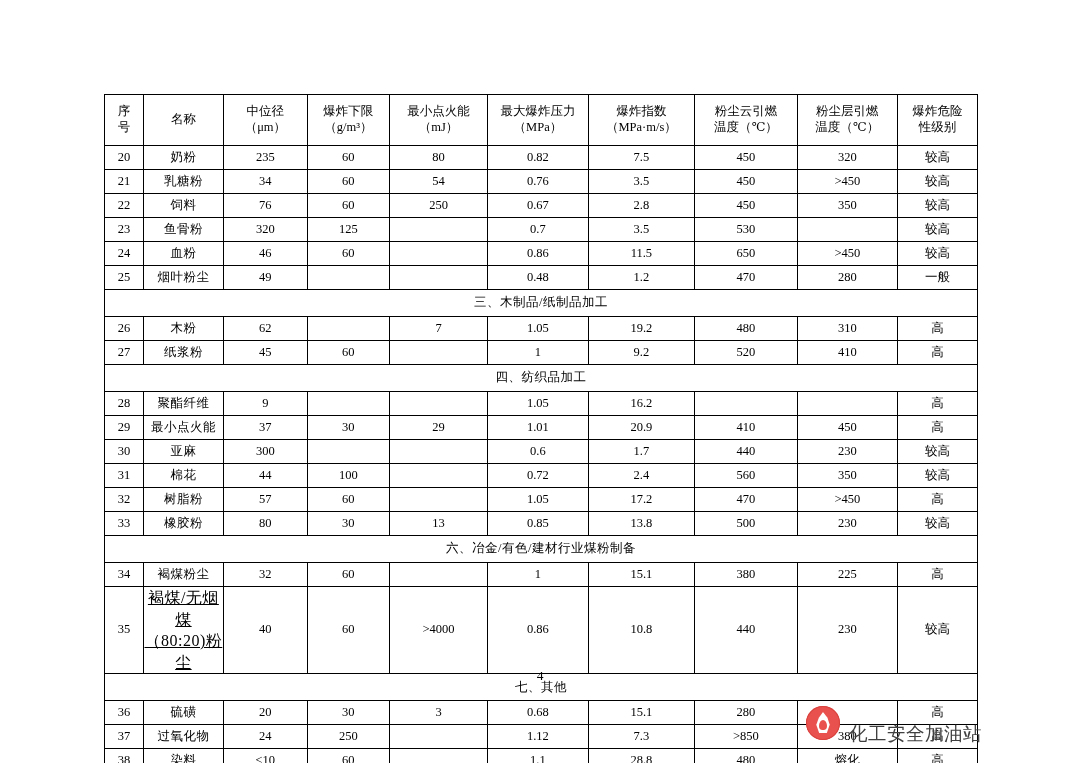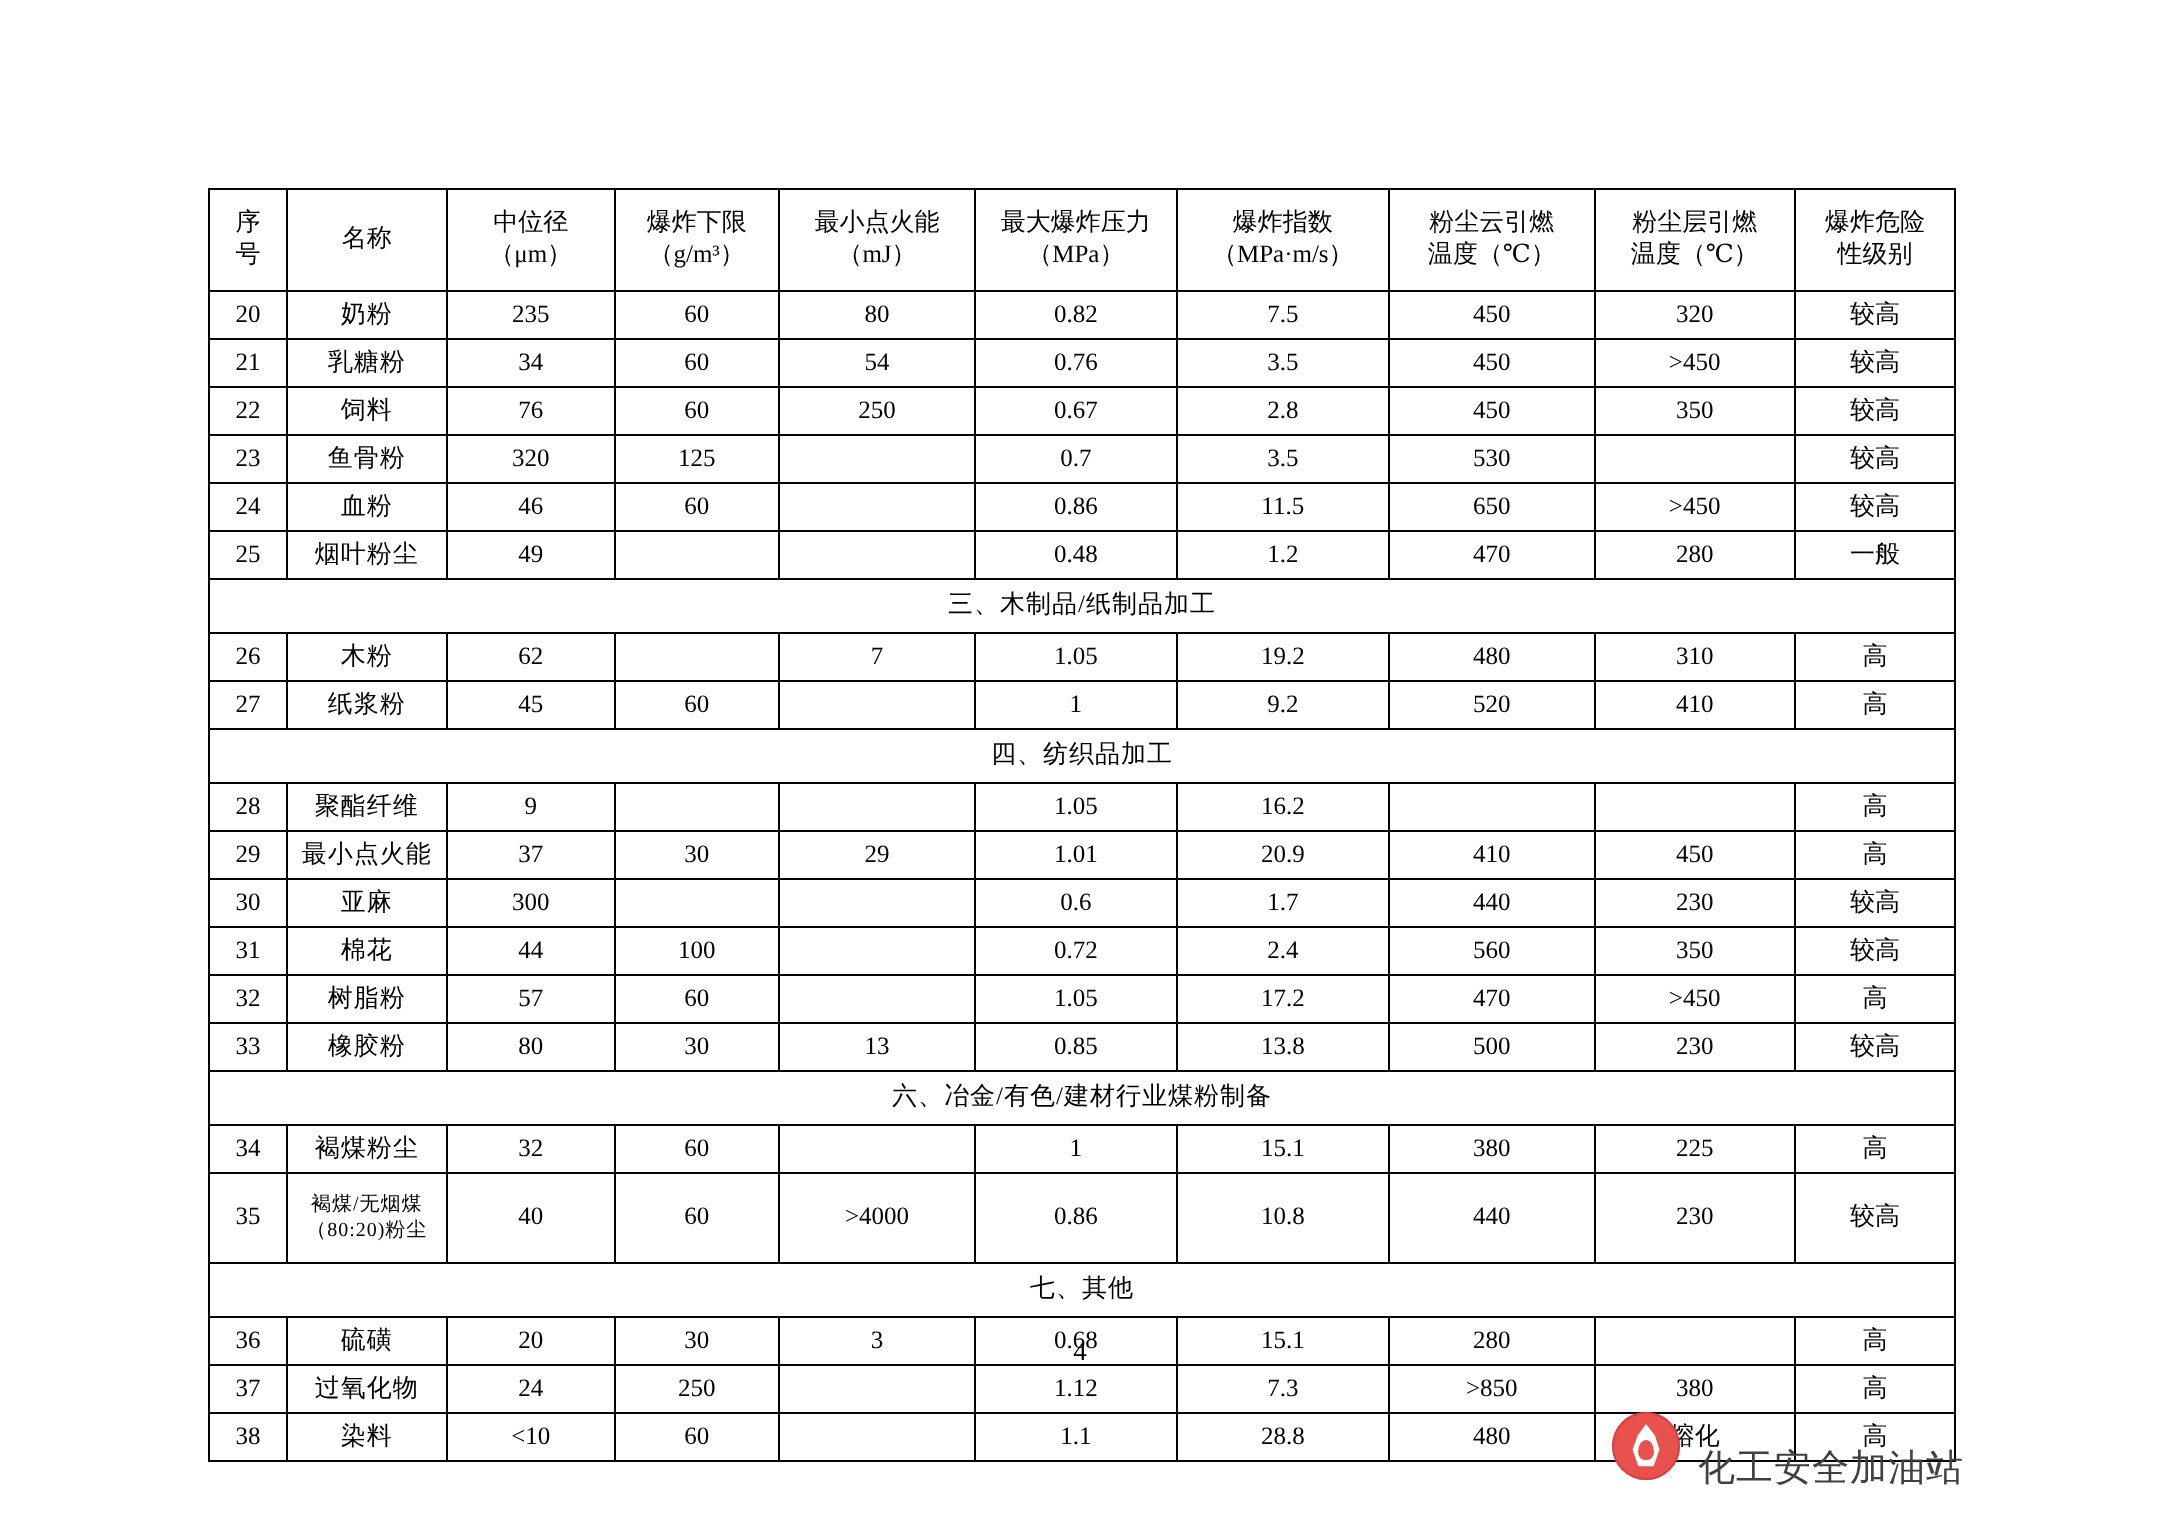--- a/index.html
+++ b/index.html
@@ -71,21 +71,22 @@
     height: 26px;
     letter-spacing: 0.5px;
   }
   td.namecell {
     font-size: 12.5px;
     letter-spacing: 0.5px;
     margin-top: 36px;
   }
   td.namecell.two-line {
     line-height: 1.35;
-    font-size: 10px;
+    font-size: 16px;
+    text-decoration: underline;
   }
   .page-number {
     position: absolute;
     left: 0;
     top: 668px;
     width: 1080px;
     text-align: center;
     font-size: 13.5px;
   }
   .footer-brand {

